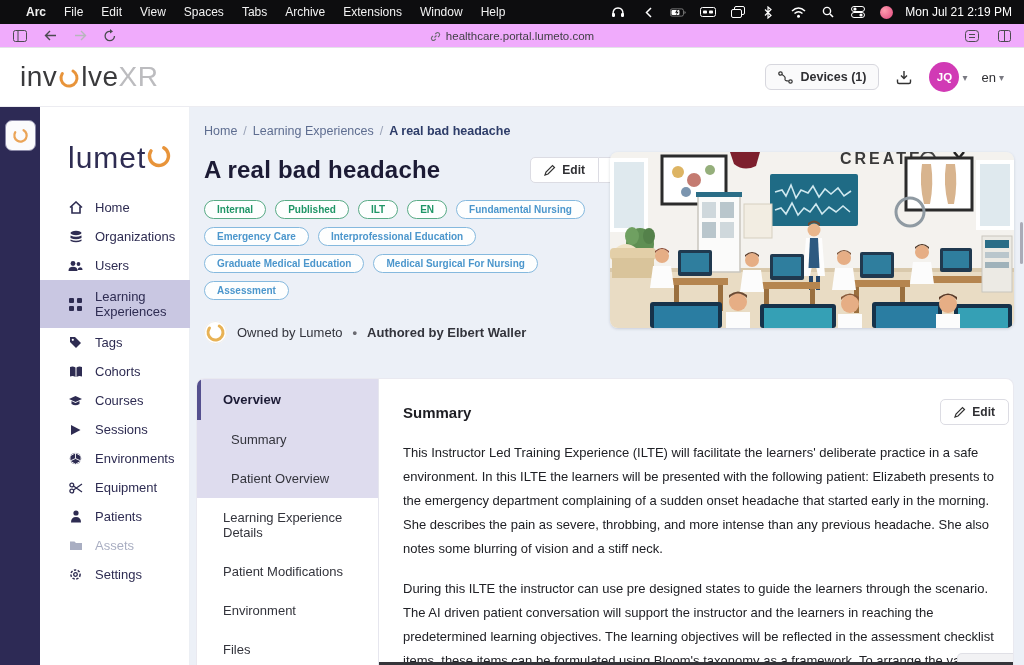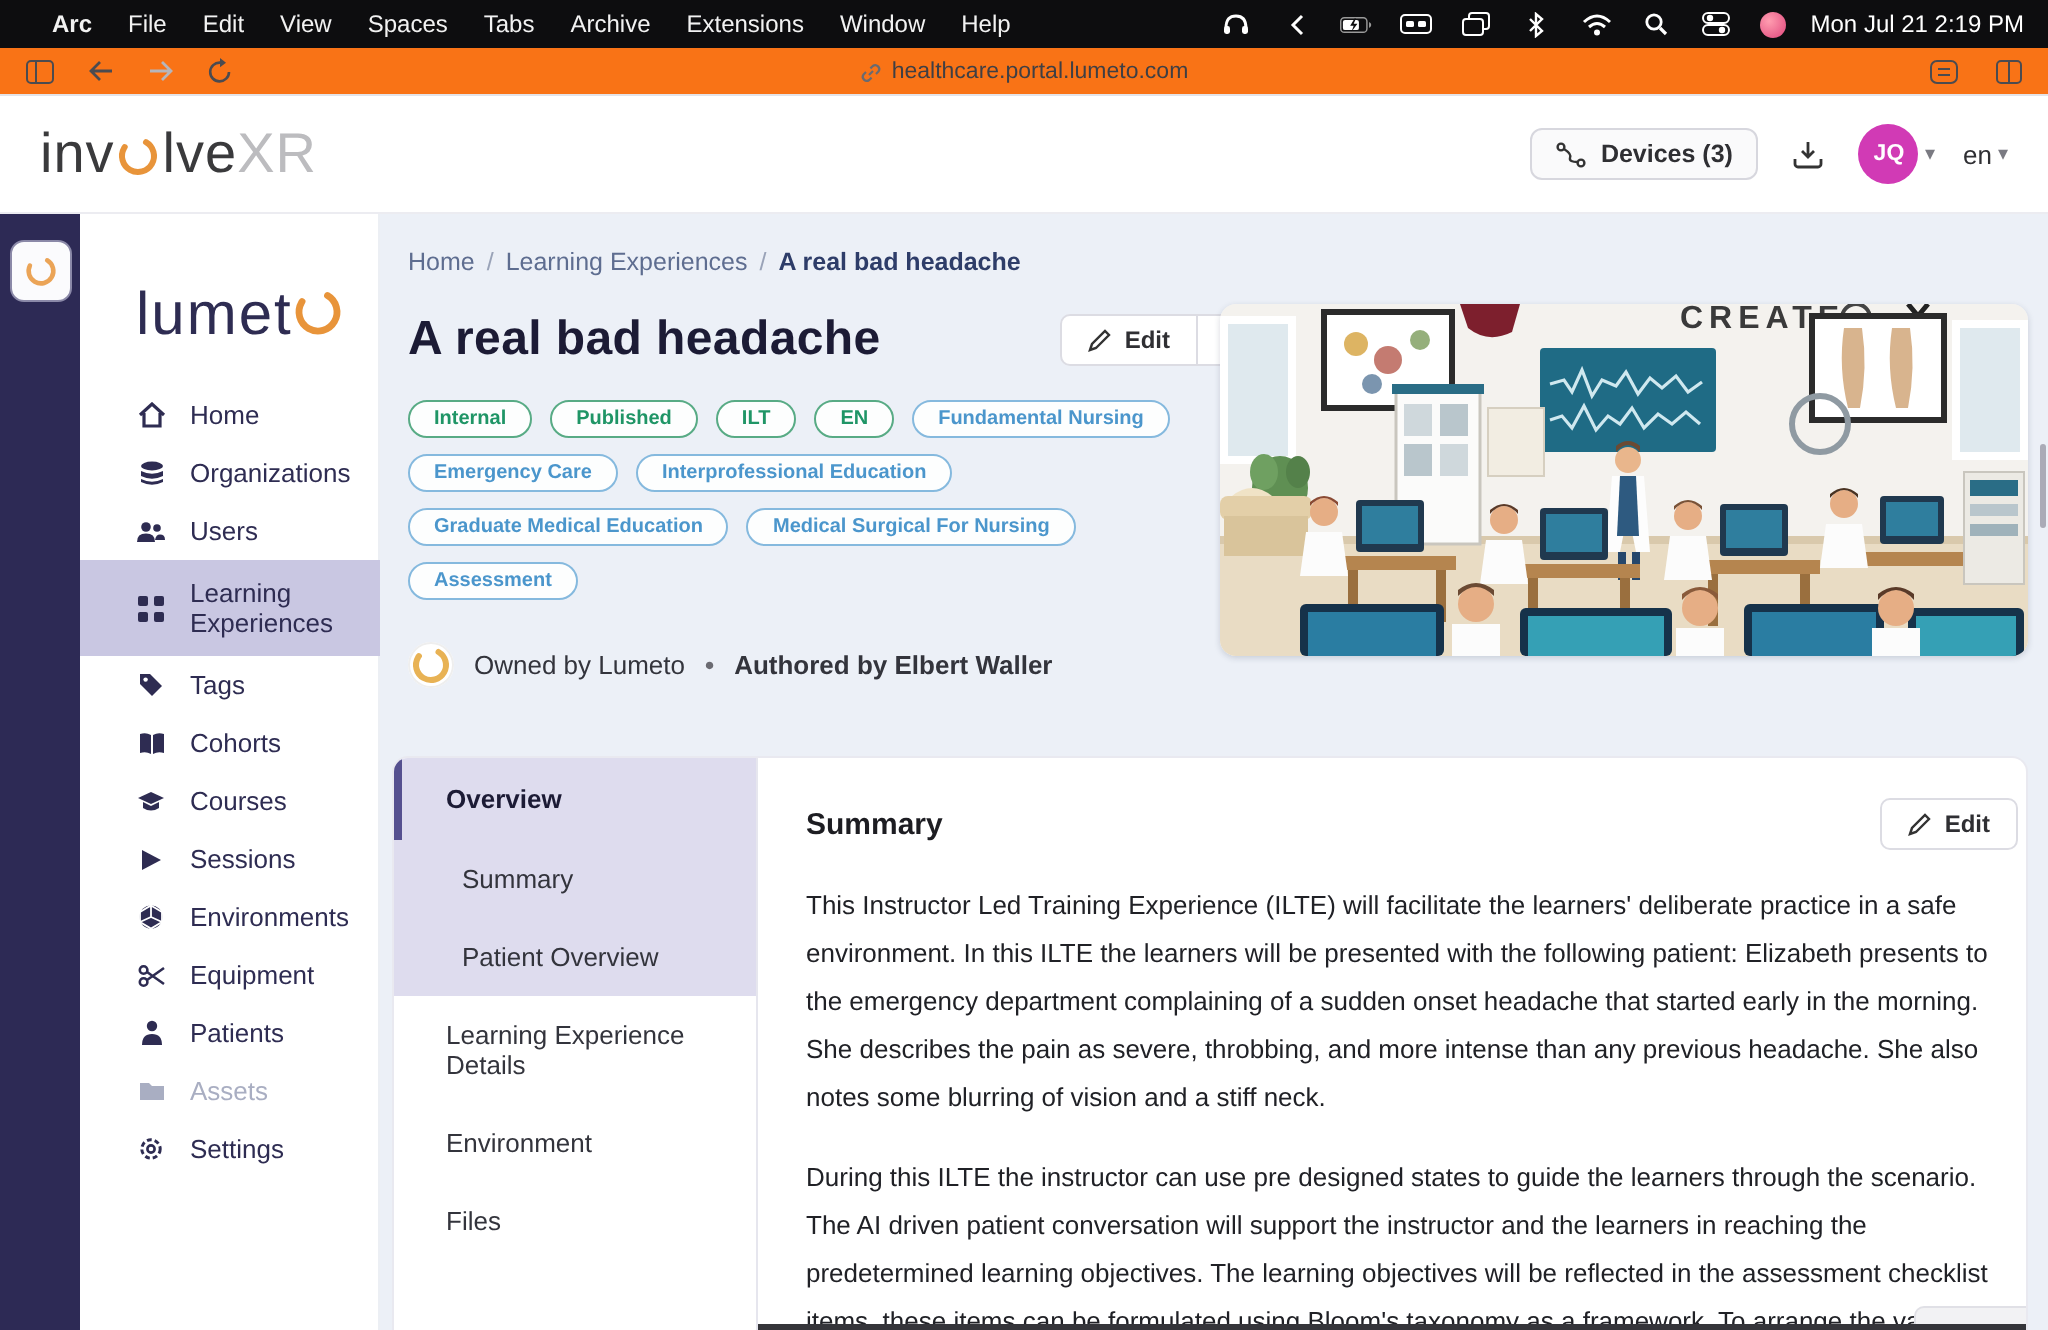--- a/index.html
+++ b/index.html
@@ -13,21 +13,21 @@
   .menubar .apple { font-size:13px; margin-right:14px; }
   .menubar .mitem { margin-right:18px; color:#f2f2f2; }
   .menubar .mitem.bold { font-weight:700; }
   .menubar .spacer { flex:1; }
   .menubar .micon { width:16px; height:14px; margin-left:14px; display:flex; align-items:center; justify-content:center; }
   .menubar .micon svg { display:block; }
   .menubar .clock { margin-left:12px; font-size:12px; white-space:nowrap; }
   .dot-app { width:13px; height:13px; border-radius:50%; background:radial-gradient(circle at 35% 35%, #ff9db0, #e0467c); margin-left:14px; }
 
   
-  .browserbar { position:absolute; top:24px; left:0; right:0; height:24px; background:#f97316;
+  .browserbar { position:absolute; top:24px; left:0; right:0; height:24px; background:#f0abfc;
     border-bottom:1px solid #e3e3e8; display:flex; align-items:center; padding:0 10px; z-index:49; }
   .bicon { width:20px; height:18px; display:flex; align-items:center; justify-content:center; color:#4b4b50; margin-right:10px; }
   .bicon.dim { color:#b6b6bc; }
   .urlwrap { position:absolute; left:0; right:0; top:0; height:24px; display:flex; align-items:center; justify-content:center; pointer-events:none; }
   .url { display:flex; align-items:center; gap:5px; font-size:11.5px; color:#3f3f44; pointer-events:auto; }
   .brright { margin-left:auto; display:flex; align-items:center; }
   .brright .bicon { margin-right:0; margin-left:12px; }
 
   
   .appheader { position:absolute; top:48px; left:0; right:0; height:59px; background:#fff;
@@ -243,21 +243,21 @@
       <span class="seg">lve</span>
       <span class="seg xr">XR</span>
     </div>
     <div class="hright">
       <button class="devices-btn">
         <svg width="15" height="13" viewBox="0 0 15 13">
             <circle cx="2.5" cy="2.5" r="1.7" fill="none" stroke="#333" stroke-width="1.2"></circle>
             <circle cx="12.5" cy="10.5" r="1.7" fill="none" stroke="#333" stroke-width="1.2"></circle>
             <path d="M4 3.5 Q8 6 7 8 Q6.5 10 10.8 10" fill="none" stroke="#333" stroke-width="1.2"></path>
           </svg>
-        <span>Devices (3)</span>
+        <span>Devices (1)</span>
       </button>
       <span class="iconbtn">
         <svg width="16" height="15" viewBox="0 0 16 15">
             <path d="M8 1 V8 M5 5.5 L8 8.5 L11 5.5" fill="none" stroke="#333" stroke-width="1.4"></path>
             <path d="M1.5 9.5 V12 a1.5 1.5 0 0 0 1.5 1.5 H13 a1.5 1.5 0 0 0 1.5 -1.5 V9.5" fill="none" stroke="#333" stroke-width="1.4"></path>
           </svg>
       </span>
       <span style="display:flex;align-items:center;">
         <span class="avatar">JQ</span>
         <span class="chev">▾</span>
@@ -580,20 +580,21 @@
     </div>
 
     <div class="card">
       <div class="secnav">
         <div class="secgroup">
           <div class="secitem active">Overview</div>
           <div class="secitem sub">Summary</div>
           <div class="secitem sub">Patient Overview</div>
         </div>
         <div class="secitem">Learning Experience Details</div>
+        <div class="secitem">Patient Modifications</div>
         <div class="secitem">Environment</div>
         <div class="secitem">Files</div>
 
       </div>
       <div class="content">
         <div class="contenthead">
           <h2>Summary</h2>
           <button class="editbtn">
             <svg width="12" height="12" viewBox="0 0 12 12">
                 <path d="M1 11 L2 8 L8.5 1.5 L10.5 3.5 L4 10 z" fill="none" stroke="#333" stroke-width="1.2"></path>

